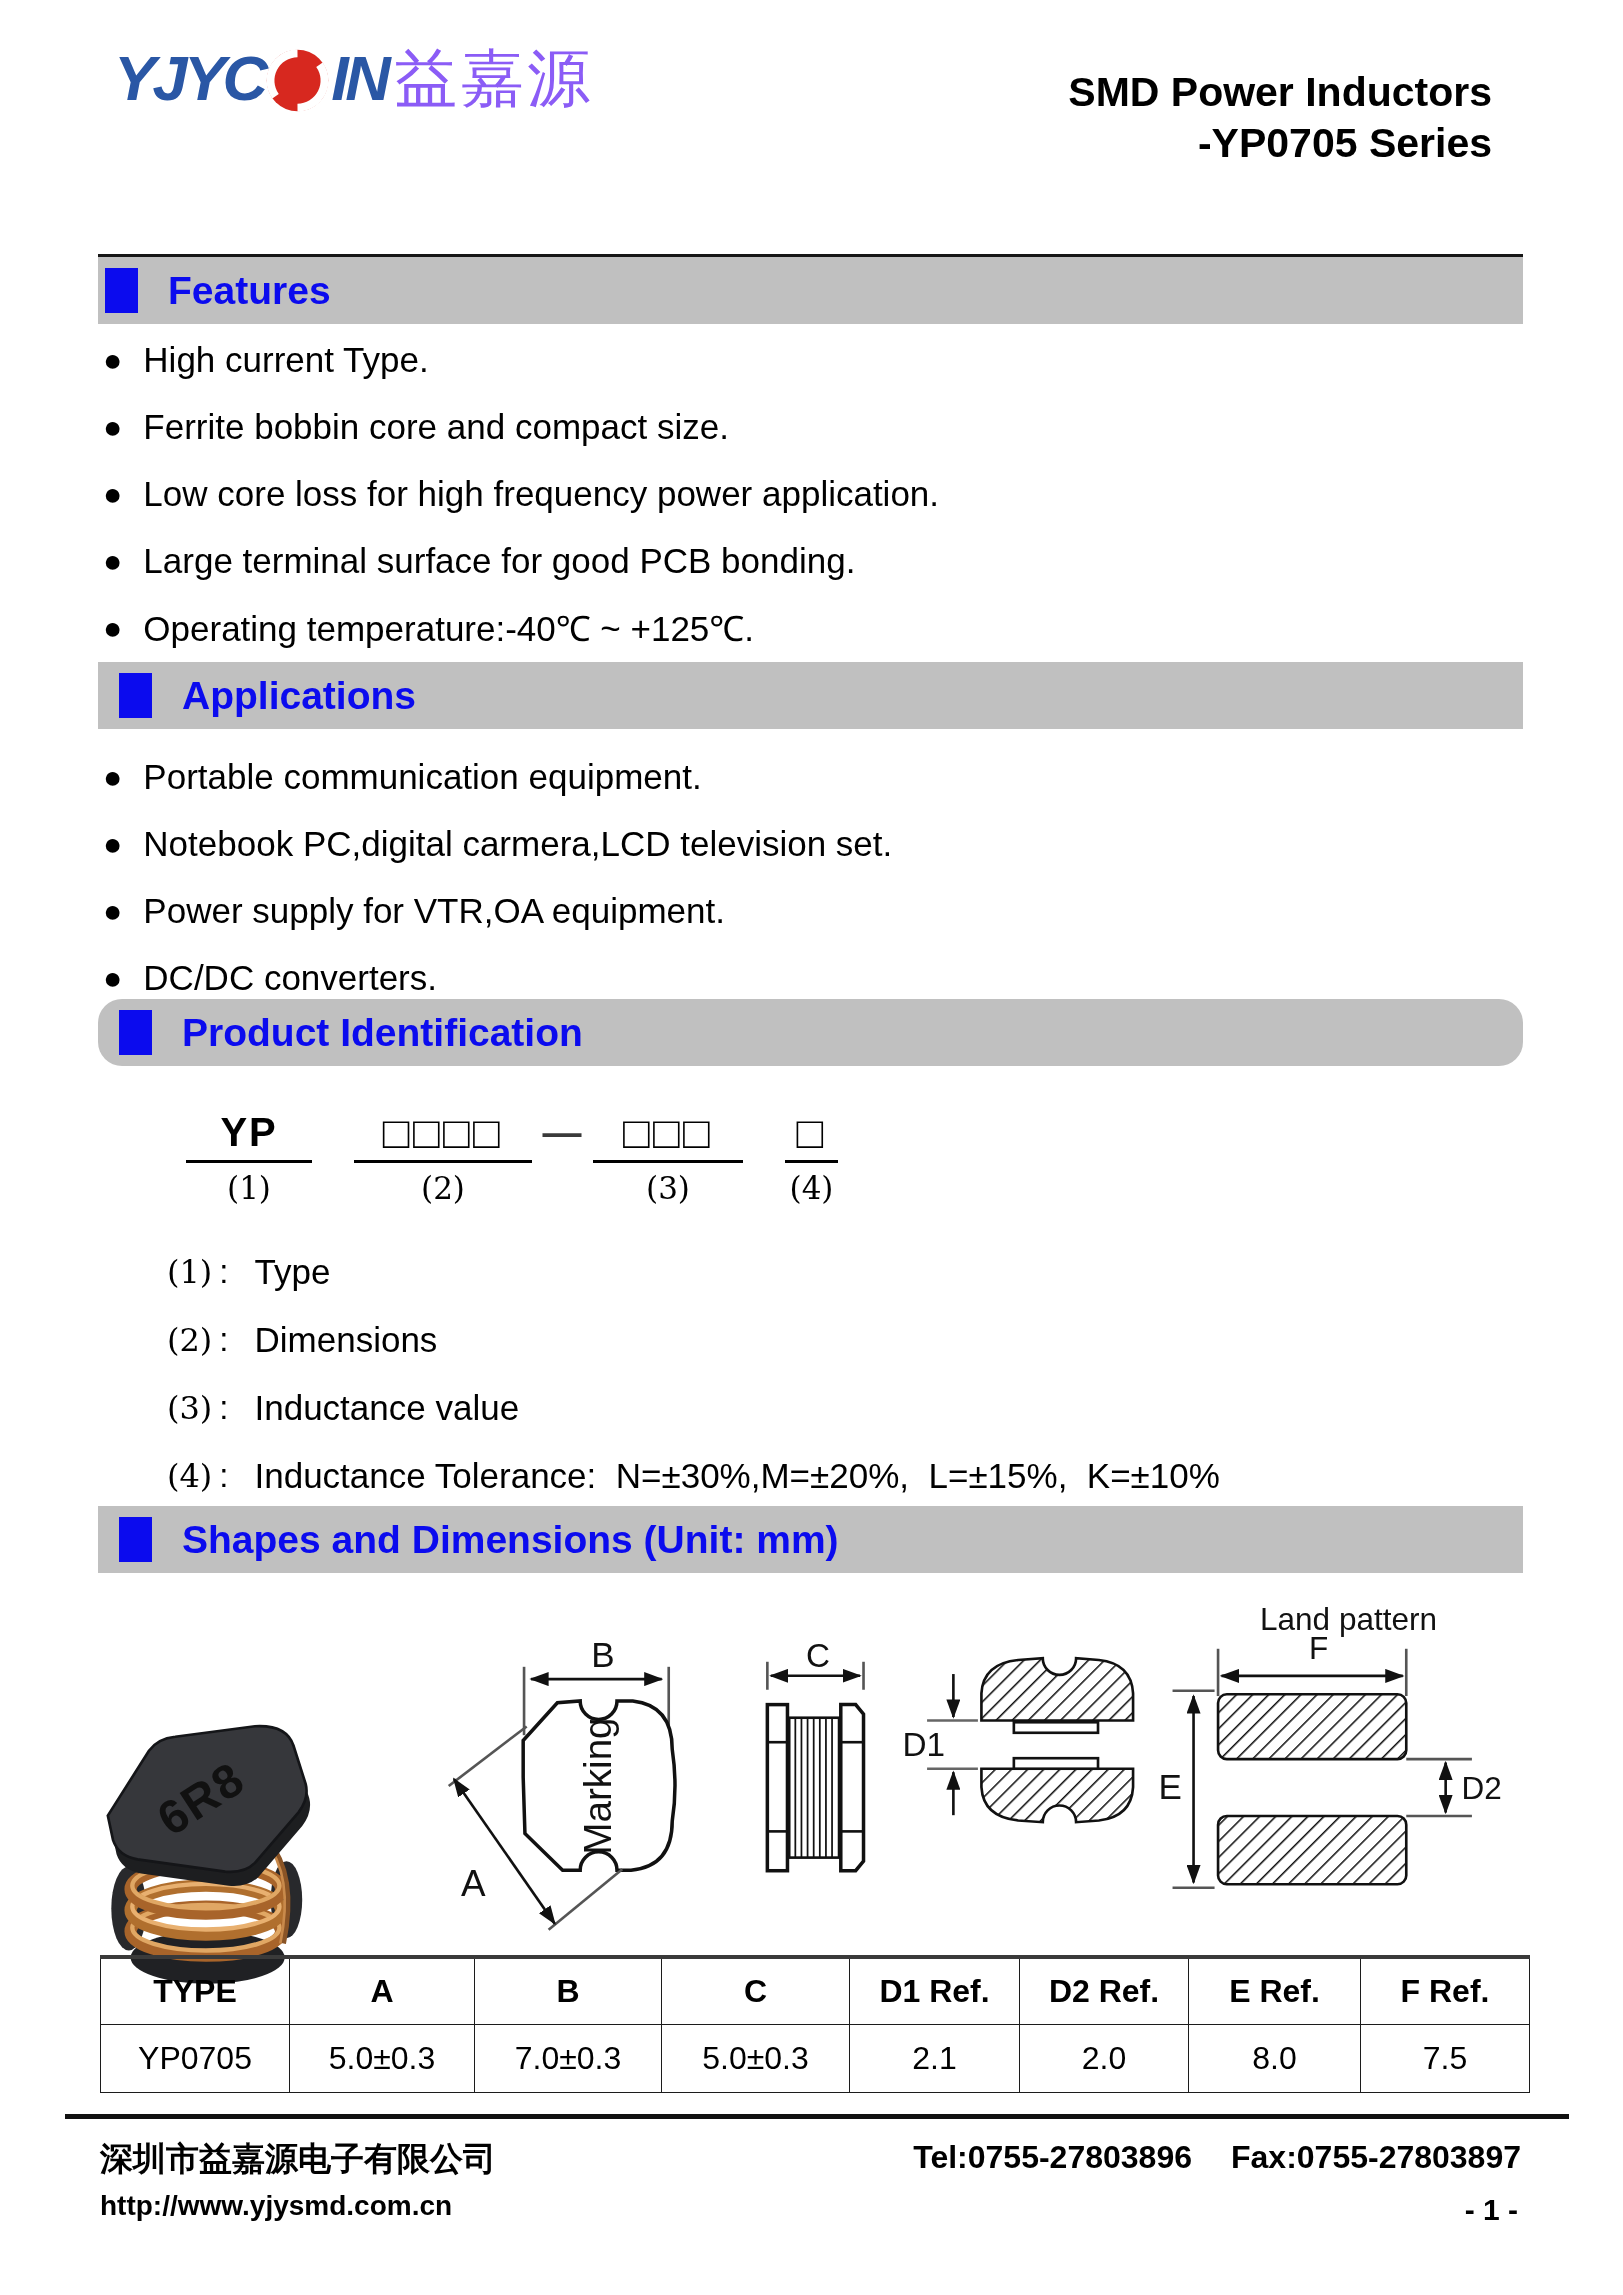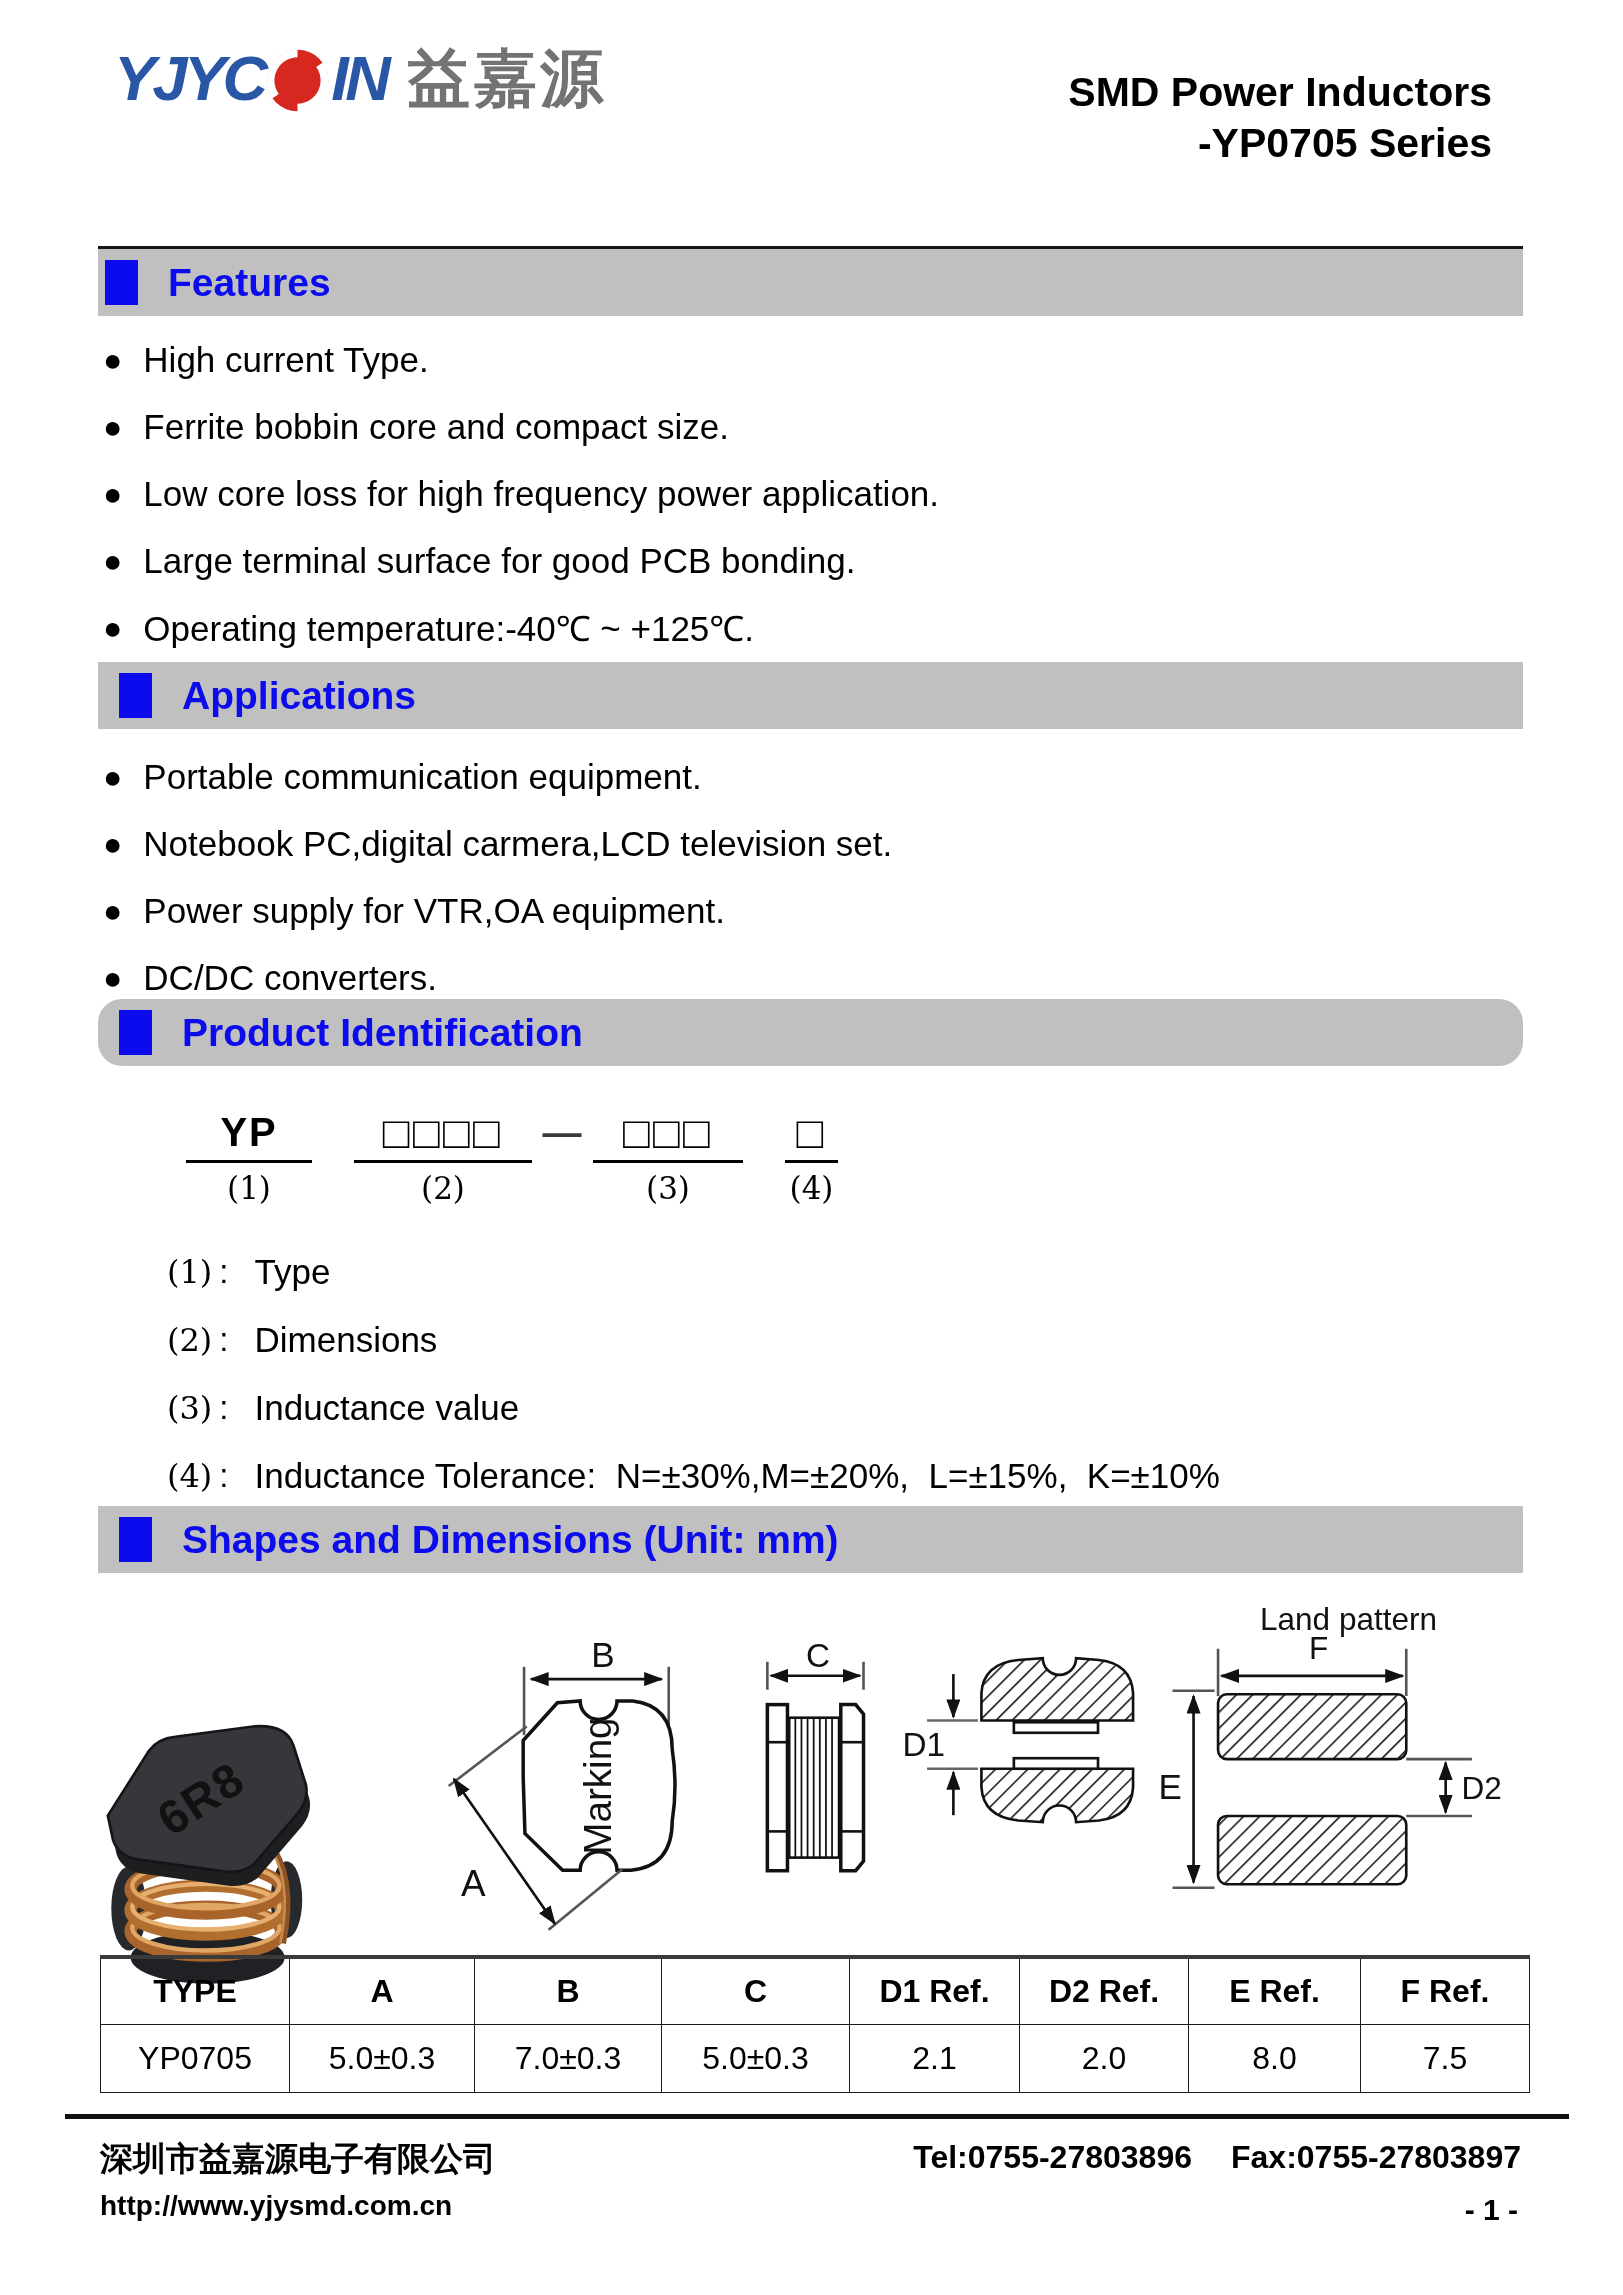--- a/index.html
+++ b/index.html
@@ -5,21 +5,21 @@
   html,body { margin:0; padding:0; background:#888; }
   #page {
     position:relative; width:1623px; height:2295px; background:#ffffff;
     font-family:"Liberation Sans", sans-serif; color:#000; overflow:hidden;
     margin:0 auto;
   }
   
   .logo { position:absolute; left:114px; top:46px; display:flex; align-items:center; }
   .logo-latin { font-size:63px; font-weight:bold; font-style:italic; color:#2a57a5; letter-spacing:-3.5px; line-height:1; }
   .logo-o { width:65px; height:65px; margin:0 0.9px; position:relative; top:1.8px; }
-  .logo-cn { font-size:63px; font-weight:bold; color:#737373; margin-left:20px; line-height:1; letter-spacing:3.5px; }
+  .logo-cn { font-size:63px; font-weight:normal; color:#8b5cf6; margin-left:7px; line-height:1; letter-spacing:3.5px; }
   .title-block { position:absolute; right:131px; top:67px; text-align:right; font-weight:bold; font-size:41px; line-height:51px; }
   
   .bar { position:absolute; left:98px; width:1425px; height:67px; background:#c0c0c0; display:flex; align-items:center; }
   .bar.first { border-top:3.5px solid #161616; }
   .bar .sq { width:33px; height:45px; background:#0b0bee; margin-left:7px; flex:0 0 auto; }
   .bar.indent2 .sq { margin-left:21px; }
   .bar .bar-label { font-size:39px; font-weight:bold; color:#0b0bee; margin-left:30px; white-space:pre; }
   
   .blist { position:absolute; left:103px; }
   .bitem { height:67px; display:flex; align-items:center; }
@@ -79,21 +79,21 @@
     </svg>
     <span class="logo-latin">IN</span>
     <span class="logo-cn">益嘉源</span>
   </div>
 
   <div class="title-block">
     <div>SMD Power Inductors</div>
     <div>-YP0705 Series</div>
   </div>
 
-  <div class="bar first" style="top:246px;">
+  <div class="bar first" style="top:254px;">
     <div class="sq"></div>
     <div class="bar-label">Features</div>
   </div>
   <div class="blist" style="top:326px;">
     <div class="bitem">
         <span class="bullet">●</span>
         <span class="btext">High current Type.</span>
       </div>
     <div class="bitem">
         <span class="bullet">●</span>

